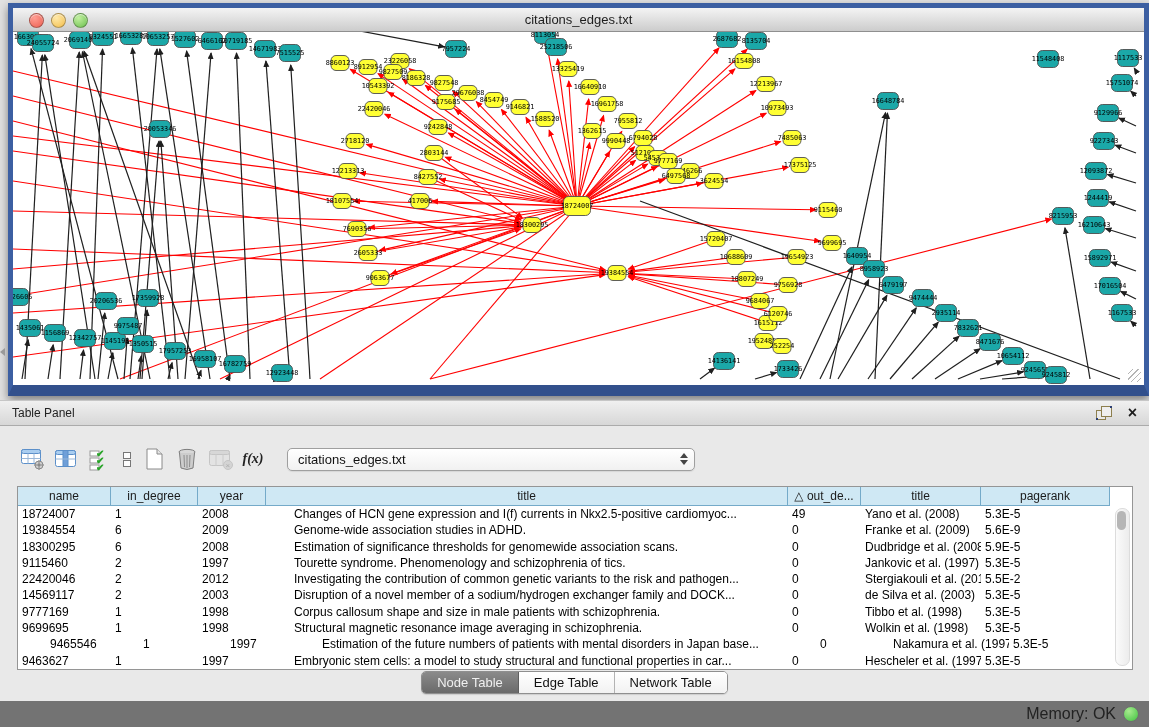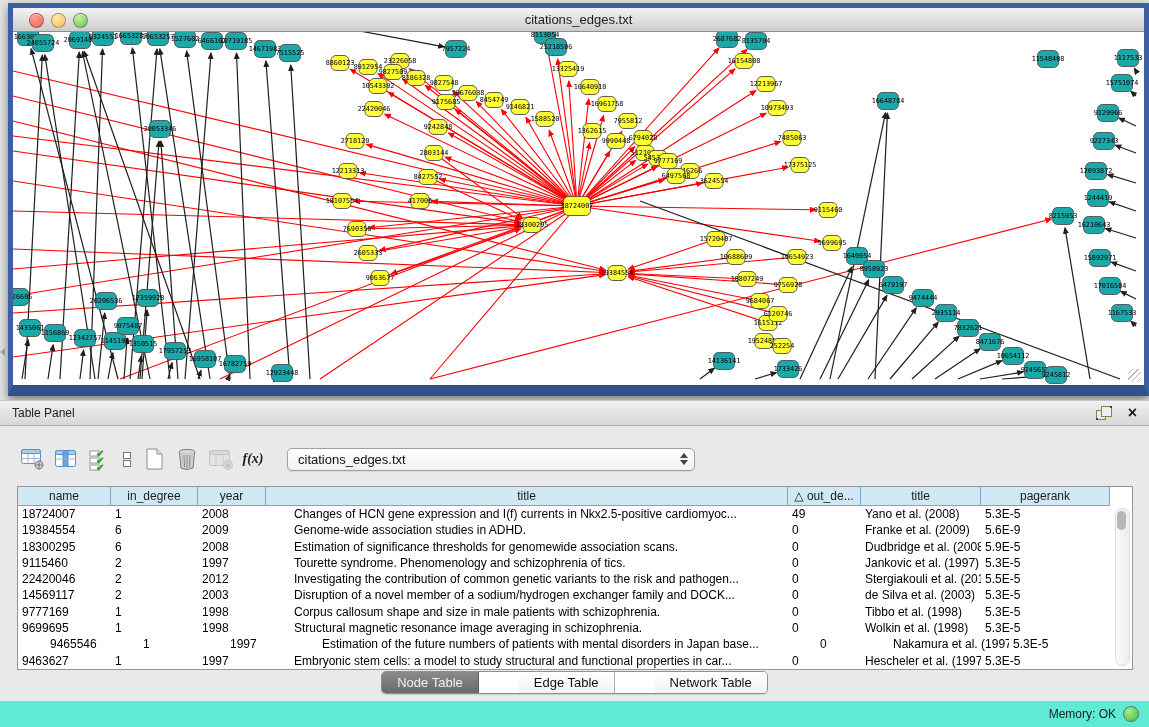--- a/index.html
+++ b/index.html
@@ -82,29 +82,29 @@
   .td{flex:none;box-sizing:border-box;padding-left:4px;white-space:nowrap;overflow:hidden;line-height:16px;}
   .td.title-cell{padding-left:28px;}
   .vscroll{
     position:absolute;right:2px;top:21px;bottom:3px;width:13px;
     background:linear-gradient(90deg,#fbfbfb,#ececec);border:1px solid #dcdcdc;border-radius:7px;
   }
   .vthumb{position:absolute;top:2px;left:1px;width:9px;height:19px;background:#b6b6b6;border-radius:5px;}
   
   .tabs-row{position:absolute;left:0;right:0;top:271px;display:flex;justify-content:center;}
   .seg{display:flex;border:1px solid #8f8f8f;border-radius:5px;overflow:hidden;background:#fff;
-       box-shadow:0 1px 1px rgba(0,0,0,.12);font-size:13px;gap:40px;}
+       box-shadow:0 1px 1px rgba(0,0,0,.12);font-size:13px;}
   .seg-item{padding:3px 15px;border-right:1px solid #b3b3b3;color:#111;background:linear-gradient(#ffffff,#f2f2f2);}
   .seg-item:last-child{border-right:none;}
   .seg-item.selected{background:linear-gradient(#8a8a8a,#6a6a6a);color:#f0f0f0;border-right-color:#5f5f5f;}
   
   .statusbar{
     position:absolute;left:0;bottom:0;width:1149px;height:26px;
     display:flex;align-items:center;justify-content:flex-end;padding-right:10px;
-    box-sizing:border-box;font-size:12px;color:#222;background:#5eead4;
+    box-sizing:border-box;font-size:16px;color:#222;background:#737373;
   }
   .mem-dot{width:14px;height:14px;border-radius:50%;margin-left:7px;
     background:radial-gradient(circle at 35% 30%,#a8eb8f,#3fc13f);border:1px solid #6f6f6f;}
 </style>
 </head>
 <body>
 
 <div class="net-window">
   <div class="titlebar">
     <div class="lights">
@@ -626,21 +626,21 @@
           <div class="td" style="width: 120px;">Jankovic et al. (1997)</div>
           <div class="td" style="width: 129px;">5.3E-5</div>
         </div>
         <div class="trow">
           <div class="td" style="width: 93px;">22420046</div>
           <div class="td" style="width: 87px;">2</div>
           <div class="td" style="width: 68px;">2012</div>
           <div class="td title-cell" style="width: 522px;">Investigating the contribution of common genetic variants to the risk and pathogen...</div>
           <div class="td" style="width: 73px;">0</div>
           <div class="td" style="width: 120px;">Stergiakouli et al. (2012)</div>
-          <div class="td" style="width: 129px;">5.5E-5</div>
+          <div class="td" style="width: 129px;">5.5E-2</div>
         </div>
         <div class="trow">
           <div class="td" style="width: 93px;">14569117</div>
           <div class="td" style="width: 87px;">2</div>
           <div class="td" style="width: 68px;">2003</div>
           <div class="td title-cell" style="width: 522px;">Disruption of a novel member of a sodium/hydrogen exchanger family and DOCK...</div>
           <div class="td" style="width: 73px;">0</div>
           <div class="td" style="width: 120px;">de Silva et al. (2003)</div>
           <div class="td" style="width: 129px;">5.3E-5</div>
         </div>

